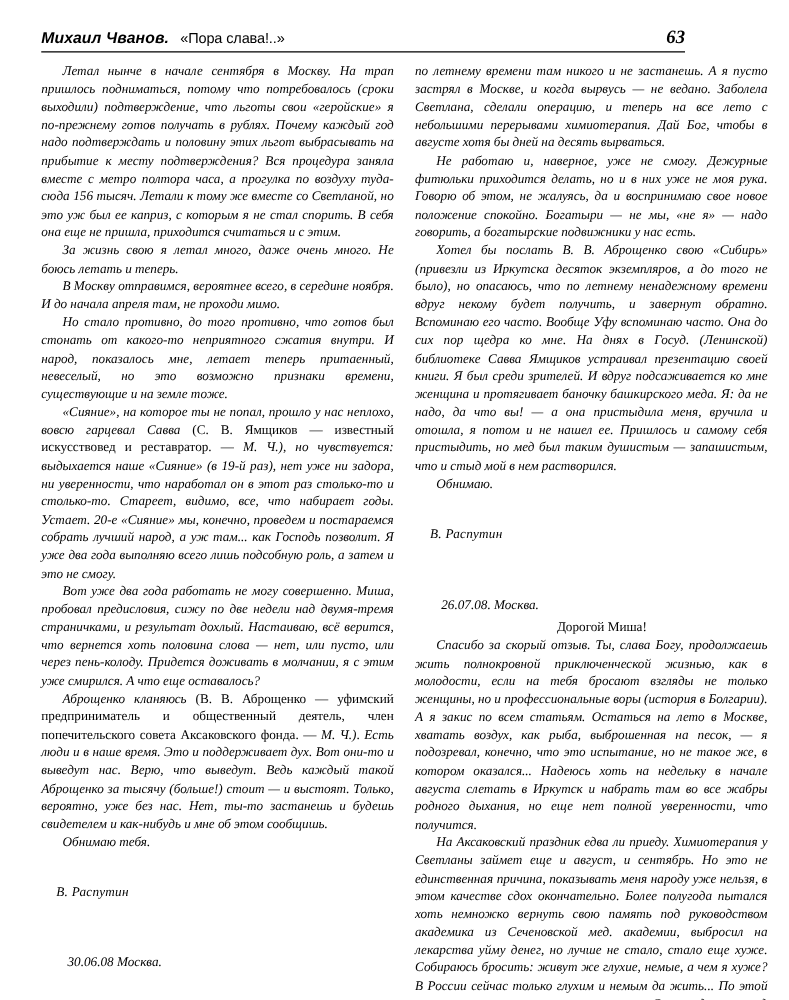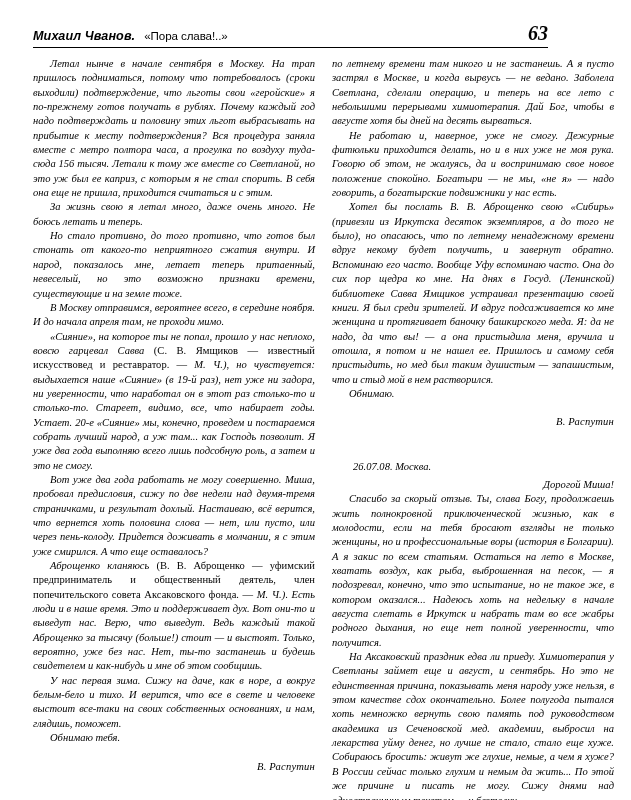--- a/index.html
+++ b/index.html
@@ -51,21 +51,21 @@
     font-family: "Liberation Sans", "DejaVu Sans", sans-serif;
     font-weight: normal;
     font-style: normal;
     font-size: 11.6px;
     letter-spacing: -0.1px;
   }
   .runhead-folio {
     font-family: "Liberation Serif", "DejaVu Serif", serif;
     font-style: italic;
     font-weight: bold;
-    font-size: 20px;
+    font-size: 15px;
   }
 
   
   .columns {
     display: flex;
     gap: 17px;
     align-items: flex-start;
   }
   .col {
     width: 282px;
@@ -83,44 +83,42 @@
     word-spacing: -0.1px;
   }
   p.para.noindent { text-indent: 0; }
 
   
   .roman {
     font-style: normal;
   }
 
   p.signature {
-    margin: 0;
+    margin: 12px;
     font-style: italic;
     font-size: 10.55px;
     line-height: 14.35px;
-    text-align: right;
     text-indent: 0;
     letter-spacing: 0.2px;
   }
 
   p.dateline {
     margin: 4px;
     font-style: italic;
     font-size: 10.55px;
     line-height: 14.35px;
     text-indent: 17px;
     text-align: left;
   }
   p.salutation {
     margin: 0;
-    font-style: italic;
     font-size: 10.55px;
     line-height: 14.35px;
     text-indent: 17px;
-    text-align: right;
+    text-align: center;
   }
   .gap-letter { height: 26px; }
   .gap-sig { height: 14px; }
 </style>
 </head>
 <body>
 
 <div class="page">
 
   <div class="runhead">
@@ -128,26 +126,25 @@
       <span class="runhead-author">Михаил Чванов.</span>
       <span class="runhead-title">«Пора слава!..»</span>
     </div>
     <span class="runhead-folio">63</span>
   </div>
 
   <div class="columns">
     <div class="col" id="col-left">
         <p class="para"><span>Летал нынче в начале сентября в Москву. На трап пришлось подниматься, потому что потребовалось (сроки выходили) подтверждение, что льготы свои «геройские» я по-прежнему готов получать в рублях. Почему каждый год надо подтверждать и половину этих льгот выбрасывать на прибытие к месту подтверждения? Вся процедура заняла вместе с метро полтора часа, а прогулка по воздуху туда-сюда 156 тысяч. Летали к тому же вместе со Светланой, но это уж был ее каприз, с которым я не стал спорить. В себя она еще не пришла, приходится считаться и с этим.</span></p>
         <p class="para"><span>За жизнь свою я летал много, даже очень много. Не боюсь летать и теперь.</span></p>
+        <p class="para"><span>В Москву отправимся, вероятнее всего, в середине ноября. И до начала апреля там, не проходи мимо.</span></p>
         <p class="para"><span>Но стало противно, до того противно, что готов был стонать от какого-то неприятного сжатия внутри. И народ, показалось мне, летает теперь притаенный, невеселый, но это возможно признаки времени, существующие и на земле тоже.</span></p>
-        <p class="para"><span>В Москву отправимся, вероятнее всего, в середине ноября. И до начала апреля там, не проходи мимо.</span></p>
         <p class="para"><span>«Сияние», на которое ты не попал, прошло у нас неплохо, вовсю гарцевал Савва </span><span class="roman">(С. В. Ямщиков — известный искусствовед и реставратор. — </span><span>М. Ч.)</span><span class="roman">, </span><span>но чувствуется: выдыхается наше «Сияние» (в 19-й раз), нет уже ни задора, ни уверенности, что наработал он в этот раз столько-то и столько-то. Стареет, видимо, все, что набирает годы. Устает. 20-е «Сияние» мы, конечно, проведем и постараемся собрать лучший народ, а уж там... как Господь позволит. Я уже два года выполняю всего лишь подсобную роль, а затем и это не смогу.</span></p>
         <p class="para"><span>Вот уже два года работать не могу совершенно. Миша, пробовал предисловия, сижу по две недели над двумя-тремя страничками, и результат дохлый. Настаиваю, всё верится, что вернется хоть половина слова — нет, или пусто, или через пень-колоду. Придется доживать в молчании, я с этим уже смирился. А что еще оставалось?</span></p>
         <p class="para"><span>Аброщенко кланяюсь </span><span class="roman">(В. В. Аброщенко — уфимский предприниматель и общественный деятель, член попечительского совета Аксаковского фонда. — </span><span>М. Ч.)</span><span class="roman">. </span><span>Есть люди и в наше время. Это и поддерживает дух. Вот они-то и выведут нас. Верю, что выведут. Ведь каждый такой Аброщенко за тысячу (больше!) стоит — и выстоят. Только, вероятно, уже без нас. Нет, ты-то застанешь и будешь свидетелем и как-нибудь и мне об этом сообщишь.</span></p>
-        <p class="para"><span>У нас первая зима. Сижу на даче, как в норе, а вокруг белым-бело и тихо. И верится, что все в свете и человеке выстоит все-таки на своих собственных основаниях, и нам, глядишь, поможет.</span></p>
         <p class="para"><span>Обнимаю тебя.</span></p>
         <div class="gap-sig"></div>
         <p class="signature">В. Распутин</p>
         <div class="gap-letter"></div>
         <p class="dateline">30.06.08 Москва.</p>
       </div>
     <div class="col" id="col-right">
         <p class="para noindent"><span>по летнему времени там никого и не застанешь. А я пусто застрял в Москве, и когда вырвусь — не ведано. Заболела Светлана, сделали операцию, и теперь на все лето с небольшими перерывами химиотерапия. Дай Бог, чтобы в августе хотя бы дней на десять вырваться.</span></p>
         <p class="para"><span>Не работаю и, наверное, уже не смогу. Дежурные фитюльки приходится делать, но и в них уже не моя рука. Говорю об этом, не жалуясь, да и воспринимаю свое новое положение спокойно. Богатыри — не мы, «не я» — надо говорить, а богатырские подвижники у нас есть.</span></p>
         <p class="para"><span>Хотел бы послать В. В. Аброщенко свою «Сибирь» (привезли из Иркутска десяток экземпляров, а до того не было), но опасаюсь, что по летнему ненадежному времени вдруг некому будет получить, и завернут обратно. Вспоминаю его часто. Вообще Уфу вспоминаю часто. Она до сих пор щедра ко мне. На днях в Госуд. (Ленинской) библиотеке Савва Ямщиков устраивал презентацию своей книги. Я был среди зрителей. И вдруг подсаживается ко мне женщина и протягивает баночку башкирского меда. Я: да не надо, да что вы! — а она пристыдила меня, вручила и отошла, я потом и не нашел ее. Пришлось и самому себя пристыдить, но мед был таким душистым — запашистым, что и стыд мой в нем растворился.</span></p>

